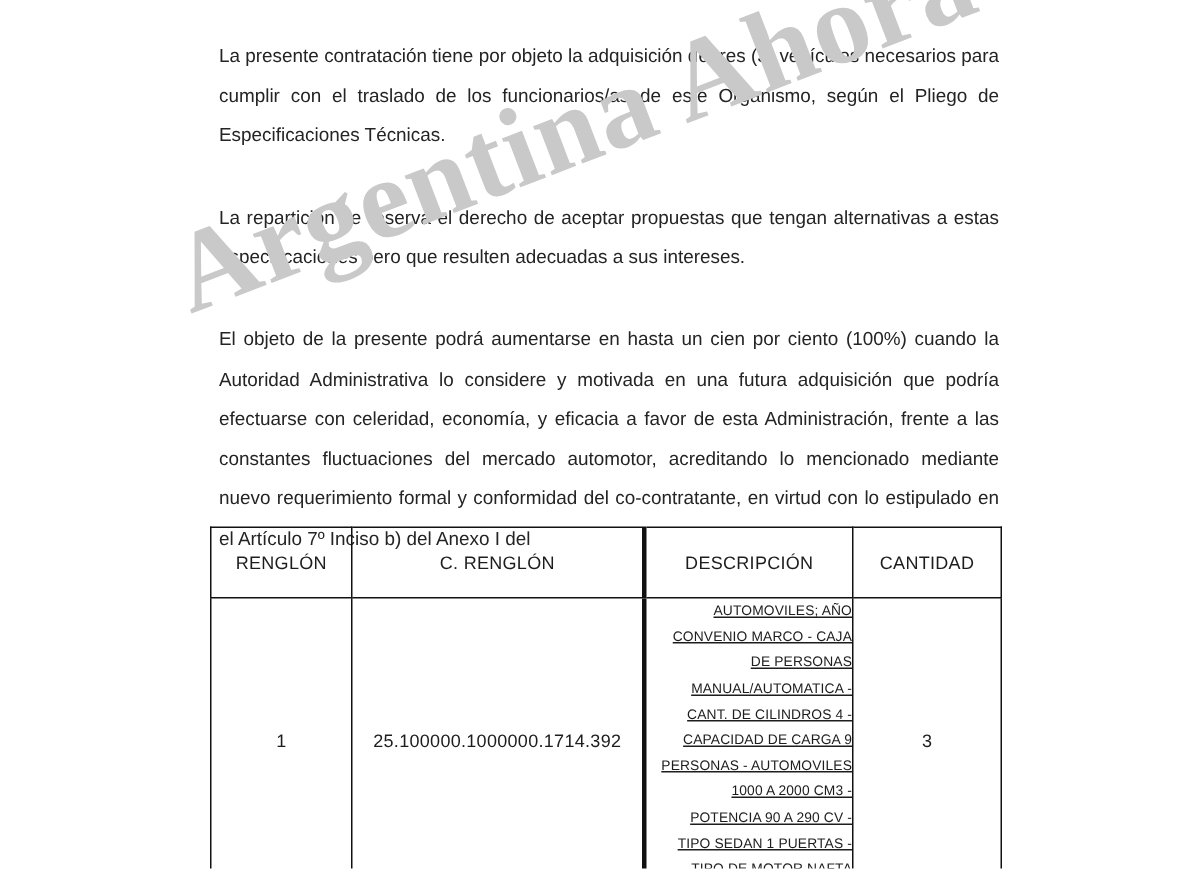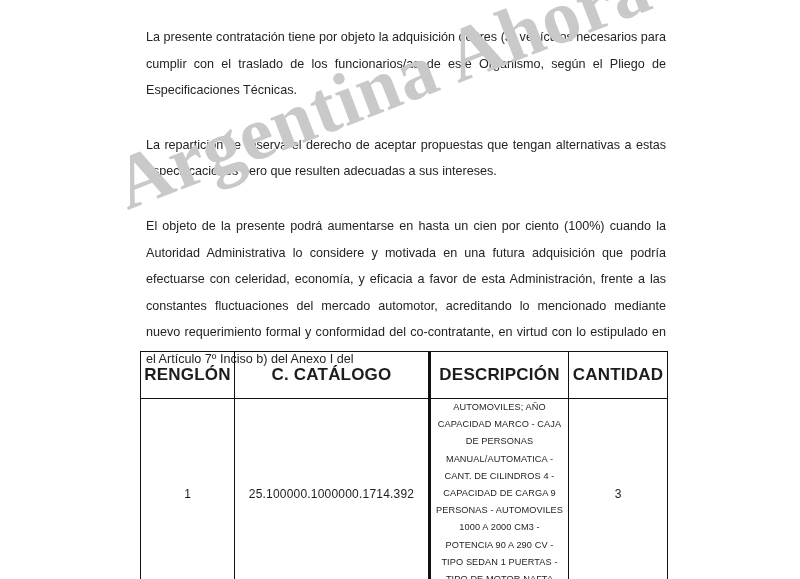--- a/index.html
+++ b/index.html
@@ -92,22 +92,22 @@
     color: #1d1d1d;
     background: transparent;
   }
   
   table.spec .col-desc {
     border-left-width: 3px;
   }
 
   th.hcell {
     height: 46px;
-    font-size: 17px;
-    font-weight: bold;
+    font-size: 12px;
+    font-weight: normal;
     letter-spacing: 0.2px;
   }
   th.h-renglon { width: 93px; }
   th.h-catalogo { width: 193px; }
   th.h-descripcion { width: 137px; }
   th.h-cantidad { width: 98px; }
 
   td.c-renglon {
     font-size: 12px;
     vertical-align: top;
@@ -125,23 +125,24 @@
     padding-top: 18px;
   }
   td.c-descripcion {
     vertical-align: top;
     padding: 9px 4px 4px 4px;
     height: 180px;
   }
   .desc-line {
     font-size: 9.2px;
     line-height: 17.2px;
-    text-align: center;
+    text-align: right;
     white-space: nowrap;
     letter-spacing: 0.1px;
+    text-decoration: underline;
   }
 </style>
 </head>
 <body>
 
 <div id="page">
 
   <div id="watermark">Argentina Ahora</div>
 
   <div id="content">
@@ -154,32 +155,32 @@
       <span>El objeto de la presente podrá aumentarse en hasta un cien por ciento (100%) cuando la Autoridad Administrativa lo considere y motivada en una futura adquisición que podría efectuarse con celeridad, economía, y eficacia a favor de esta Administración, frente a las constantes fluctuaciones del mercado automotor, acreditando lo mencionado mediante nuevo requerimiento formal y conformidad del co-contratante, en virtud con lo estipulado en el Artículo 7º Inciso b) del Anexo I del</span>
     </p>
 
   </div>
 
   <div id="tbl-wrap">
     <table class="spec">
       <thead>
         <tr>
           <th class="hcell h-renglon">RENGLÓN</th>
-          <th class="hcell h-catalogo">C. CATÁLOGO</th>
+          <th class="hcell h-catalogo">C. RENGLÓN</th>
           <th class="hcell h-descripcion col-desc">DESCRIPCIÓN</th>
           <th class="hcell h-cantidad">CANTIDAD</th>
         </tr>
       </thead>
       <tbody>
         <tr>
           <td class="c-renglon">1</td>
           <td class="c-catalogo">25.100000.1000000.1714.392</td>
           <td class="c-descripcion col-desc" id="desc-cell">
               <div class="desc-line">AUTOMOVILES; AÑO</div>
-              <div class="desc-line">CAPACIDAD MARCO - CAJA</div>
+              <div class="desc-line">CONVENIO MARCO - CAJA</div>
               <div class="desc-line">DE PERSONAS</div>
               <div class="desc-line">MANUAL/AUTOMATICA -</div>
               <div class="desc-line">CANT. DE CILINDROS  4 -</div>
               <div class="desc-line">CAPACIDAD DE CARGA 9</div>
               <div class="desc-line">PERSONAS - AUTOMOVILES</div>
               <div class="desc-line">1000 A 2000 CM3 -</div>
               <div class="desc-line">POTENCIA  90 A 290 CV -</div>
               <div class="desc-line">TIPO SEDAN 1 PUERTAS -</div>
               <div class="desc-line">TIPO DE MOTOR NAFTA</div>
             </td>

